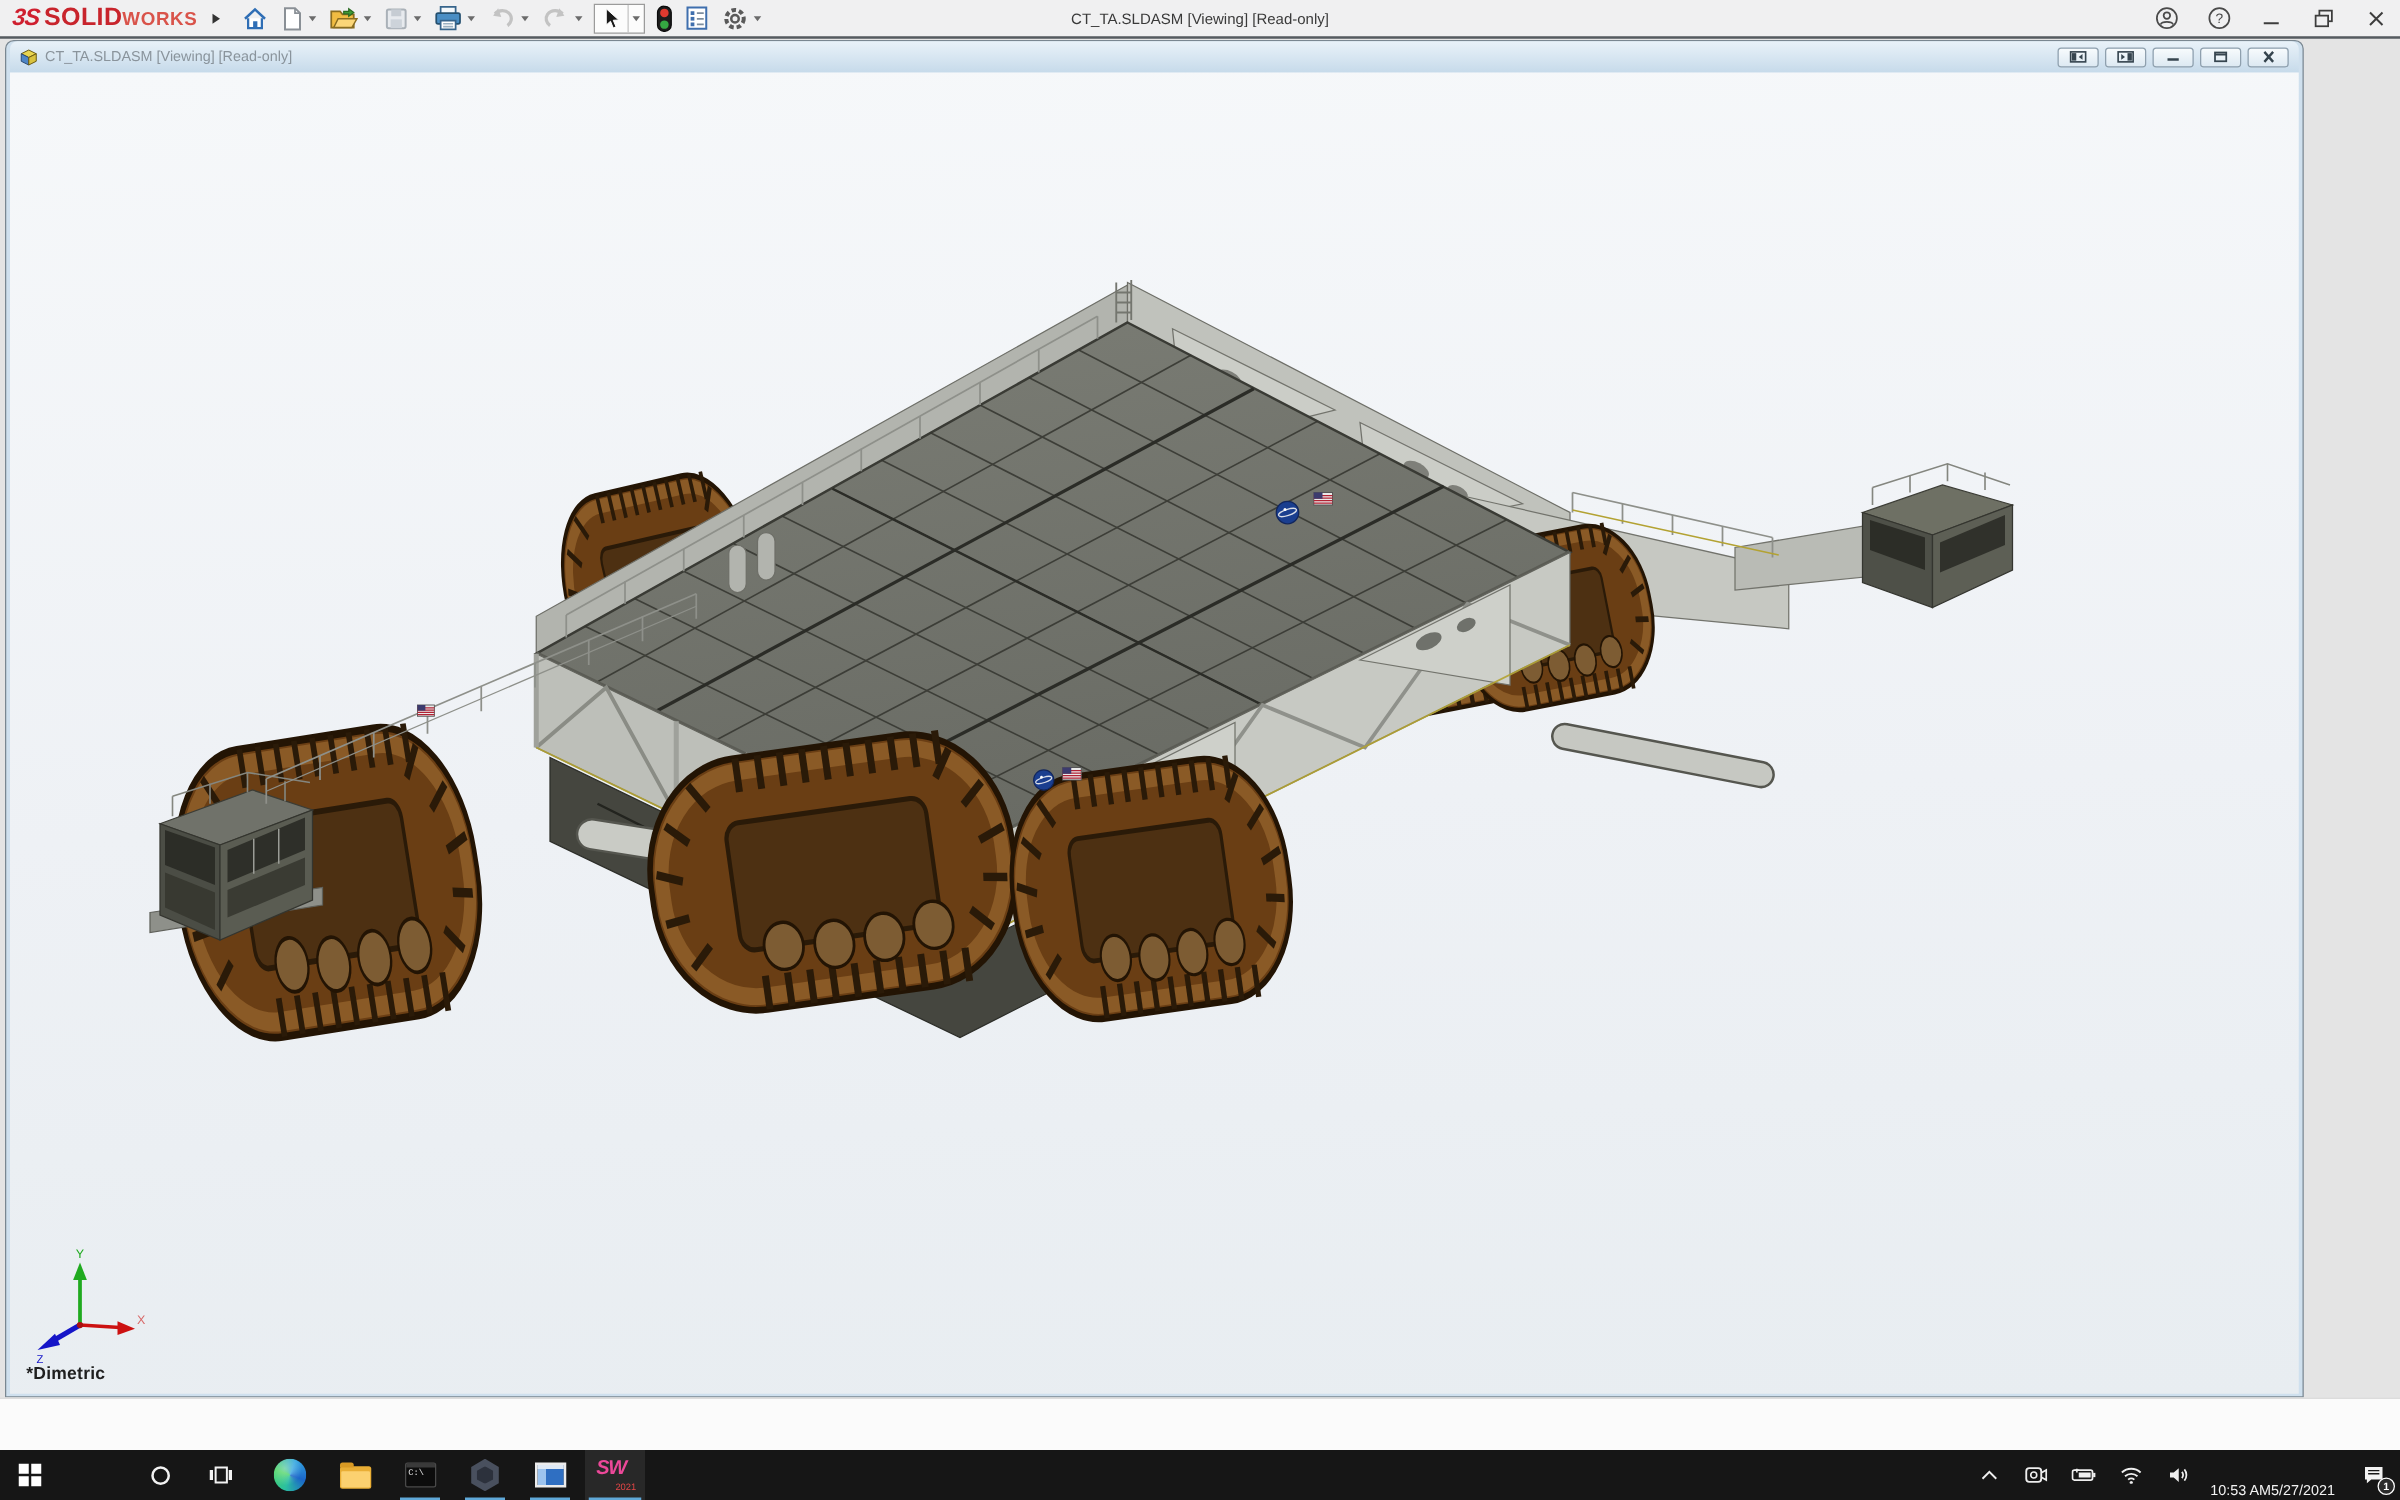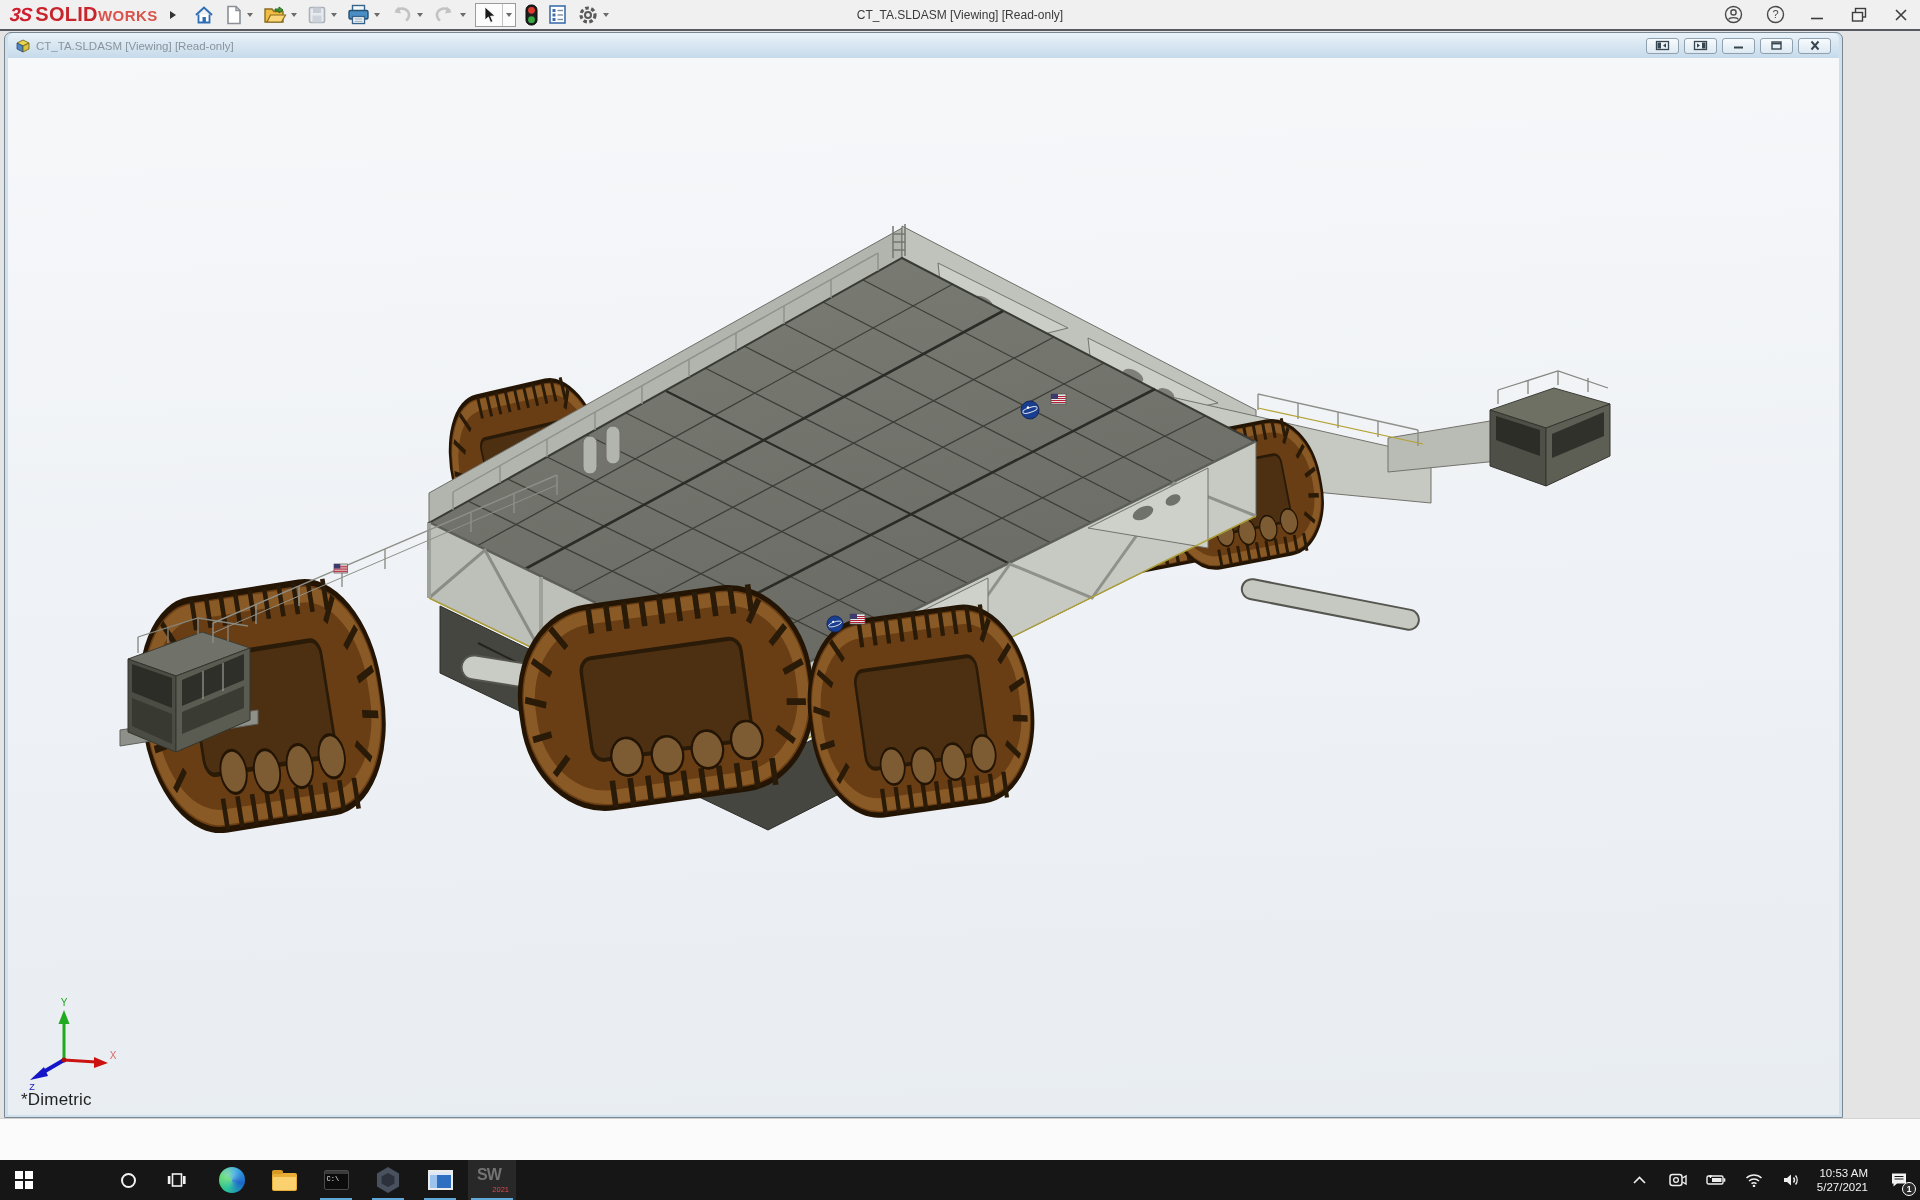--- a/index.html
+++ b/index.html
@@ -27,21 +27,21 @@
   
   .mdi{position:absolute;left:0;top:29px;width:1920px;height:1089px;background:#e4e4e4;border-top:2px solid #555b60}
   .docwin{position:absolute;left:4px;top:1px;width:1839px;height:1086px;background:#cfe0ee;border:1px solid #7a8791;border-radius:7px 7px 0 0;padding:0 3px 3px 3px}
   .doc-titlebar{height:25px;display:flex;align-items:center;background:linear-gradient(180deg,#e9f2f9 0%,#d6e5f1 55%,#c6daea 100%);border-radius:6px 6px 0 0;padding:0 8px}
   .doc-title{font-size:11.5px;color:#8a949c;margin-left:6px}
   .doc-controls{margin-left:auto;display:flex;gap:5px}
   .dbtn{width:33px;height:16px;border:1px solid #8fa0ae;border-radius:3px;background:linear-gradient(180deg,#f7fbfd,#dde9f2);display:flex;align-items:center;justify-content:center}
   .viewport{position:relative;width:1831px;height:1057px;background:linear-gradient(178deg,#f6f8fa 0%,#eef1f5 55%,#e8edf1 100%);overflow:hidden}
   .model-svg{position:absolute;left:0;top:0}
   .triad-svg{position:absolute;left:14px;top:938px}
-  .view-label{position:absolute;left:13px;top:1032px;font-size:17px;font-weight:normal;color:#1f1f1f;letter-spacing:.2px}
+  .view-label{position:absolute;left:13px;top:1032px;font-size:14px;font-weight:bold;color:#1f1f1f;letter-spacing:.2px}
 
   
   .statusbar{position:absolute;left:0;top:1118px;width:1920px;height:42px;background:#fbfbfb;border-top:1px solid #d2d2d2}
 
   
   .taskbar{position:absolute;left:0;top:1160px;width:1920px;height:40px;background:#161616;display:flex;align-items:stretch}
   .tb-start{width:48px;display:flex;align-items:center;justify-content:center}
   .winlogo{display:grid;grid-template-columns:8px 8px;grid-template-rows:8px 8px;gap:1.5px}
   .winlogo i{background:#fff}
   .tb-search{position:relative;width:282px;display:flex;align-items:center;background:#f3f3f3;border:1px solid #8a8a8a}
@@ -57,25 +57,25 @@
   .ic-edge{width:26px;height:26px;border-radius:50%;background:radial-gradient(circle at 34% 30%,rgba(255,255,255,.35),transparent 55%),conic-gradient(from 200deg,#2bc0a0,#46d35f,#35a7e0,#1b66c9,#2bc0a0)}
   .ic-folder{position:relative;width:25px;height:18px;background:#e9ae35;border-radius:2px;margin-top:3px}
   .ic-folder::before{content:"";position:absolute;left:0;top:-3px;width:11px;height:4px;background:#d99a24;border-radius:2px 2px 0 0}
   .ic-folder::after{content:"";position:absolute;left:1px;top:4px;width:23px;height:13px;background:#fbd170;border-radius:1px}
   .ic-cmd{position:relative;width:25px;height:20px;background:#0c0c0c;border:1px solid #4a4a4a;border-radius:2px;color:#e8e8e8;font-size:7px;font-family:"Liberation Mono",monospace;padding:4px 0 0 2px}
   .ic-cmd::before{content:"";position:absolute;left:0;top:0;width:100%;height:3px;background:#3a3a3a}
   .ic-hex{position:relative;width:24px;height:26px;background:#49505e;clip-path:polygon(50% 0,96% 25%,96% 75%,50% 100%,4% 75%,4% 25%)}
   .ic-hex::after{content:"";position:absolute;left:5px;top:6px;width:14px;height:14px;background:#2c313c;clip-path:polygon(50% 0,96% 25%,96% 75%,50% 100%,4% 75%,4% 25%)}
   .ic-winapp{position:relative;width:25px;height:20px;border:2px solid #ececec;background:linear-gradient(180deg,#dfe9f5 0 3px,transparent 3px),linear-gradient(90deg,#9cc3ee 0 7px,#2f6fc2 7px)}
   .ic-sw{position:relative;width:34px;height:28px}
-  .ic-sw .sw{position:absolute;left:2px;top:0;font-size:16px;font-weight:800;color:#737373;letter-spacing:-1px}
+  .ic-sw .sw{position:absolute;left:2px;top:0;font-size:16px;font-weight:800;font-style:italic;color:#ec4899;letter-spacing:-1px}
   .ic-sw .year{position:absolute;right:0;bottom:0;font-size:7.5px;font-weight:normal;color:#e24646}
   .tray{margin-left:auto;display:flex;align-items:stretch}
   .tray .tb-btn{width:38px}
-  .clock{display:flex;flex-direction:column;justify-content:center;align-items:flex-end;padding:0 10px 0 6px;color:#f2f2f2;font-size:11.5px;line-height:14px;text-align:right}
+  .clock{display:flex;flex-direction:row;justify-content:center;align-items:flex-end;padding:0 10px 0 6px;color:#f2f2f2;font-size:11.5px;line-height:14px;text-align:right}
   .action{position:relative;width:42px;display:flex;align-items:center;justify-content:center}
   .badge{position:absolute;right:4px;bottom:4px;width:14px;height:14px;border-radius:50%;background:#2b2b2b;border:1.5px solid #fff;color:#fff;font-size:8.5px;font-weight:bold;display:flex;align-items:center;justify-content:center}
 </style>
 </head>
 <body>
 
 <div class="screen">
 
   <header class="titlebar">
     <div class="brand">

